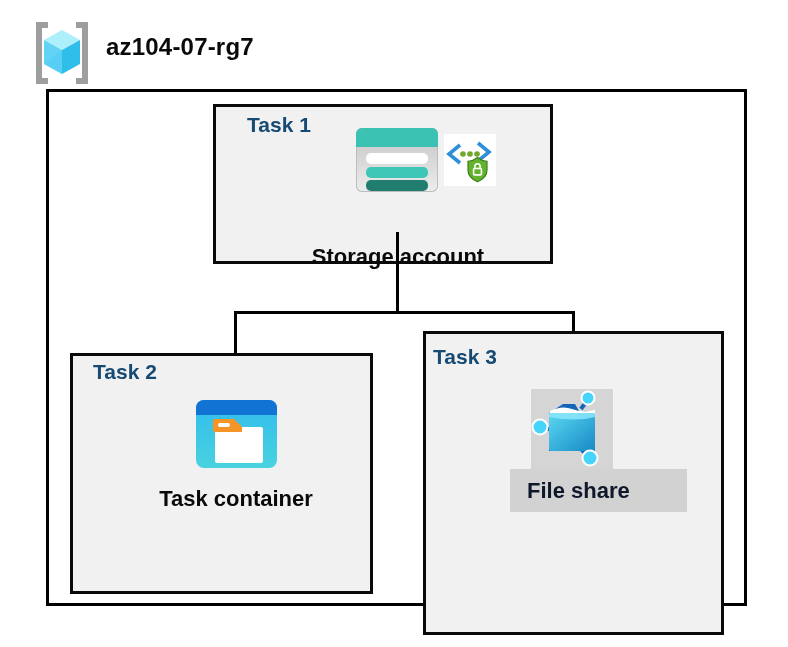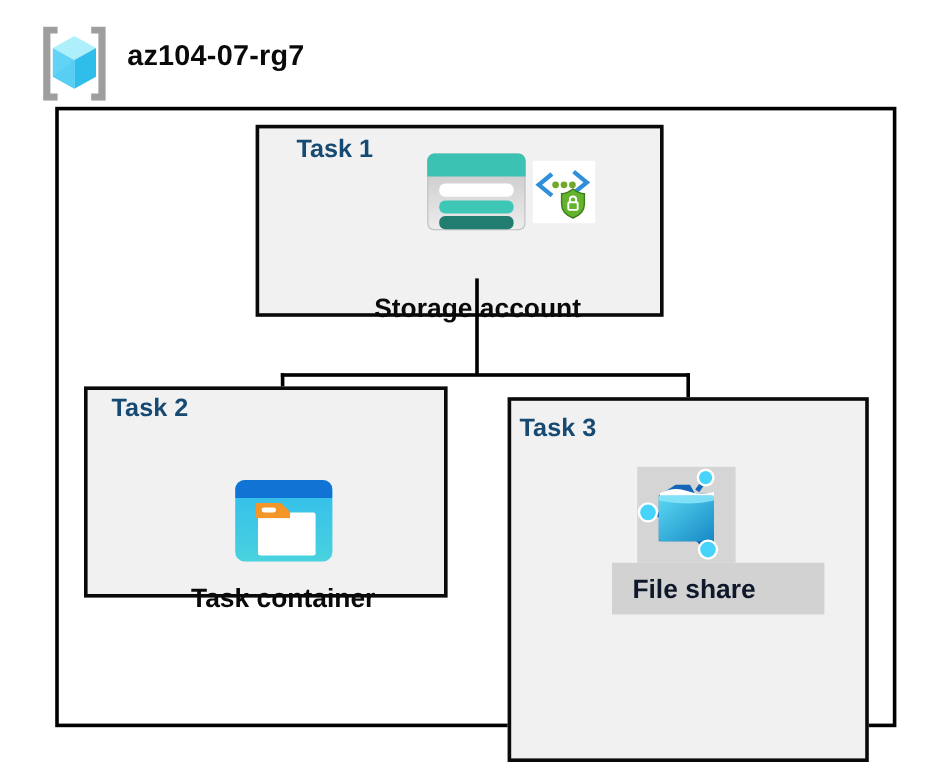--- a/index.html
+++ b/index.html
@@ -22,21 +22,21 @@
   .outer-box{
     left:46px;top:89px;width:695px;height:511px;
     border:3px solid #000;background:#ffffff;
   }
 
   
   .task-box{
     background:#f1f1f1;border:3px solid #0a0a0a;box-sizing:border-box;
   }
   .task1{left:186px;top:104px;width:340px;height:160px;margin-left:27px;}
-  .task2{left:70px;top:322px;width:303px;height:176px;}
+  .task2{left:70px;top:353px;width:303px;height:241px;}
   .task3{left:423px;top:331px;width:301px;height:304px;}
   .task-label{
     position:absolute;
     font-size:21px;font-weight:700;color:#164a73;
   }
   .resource-label{
     position:absolute;
     font-size:22px;font-weight:700;color:#0a0a0a;
     text-align:center;
   }

